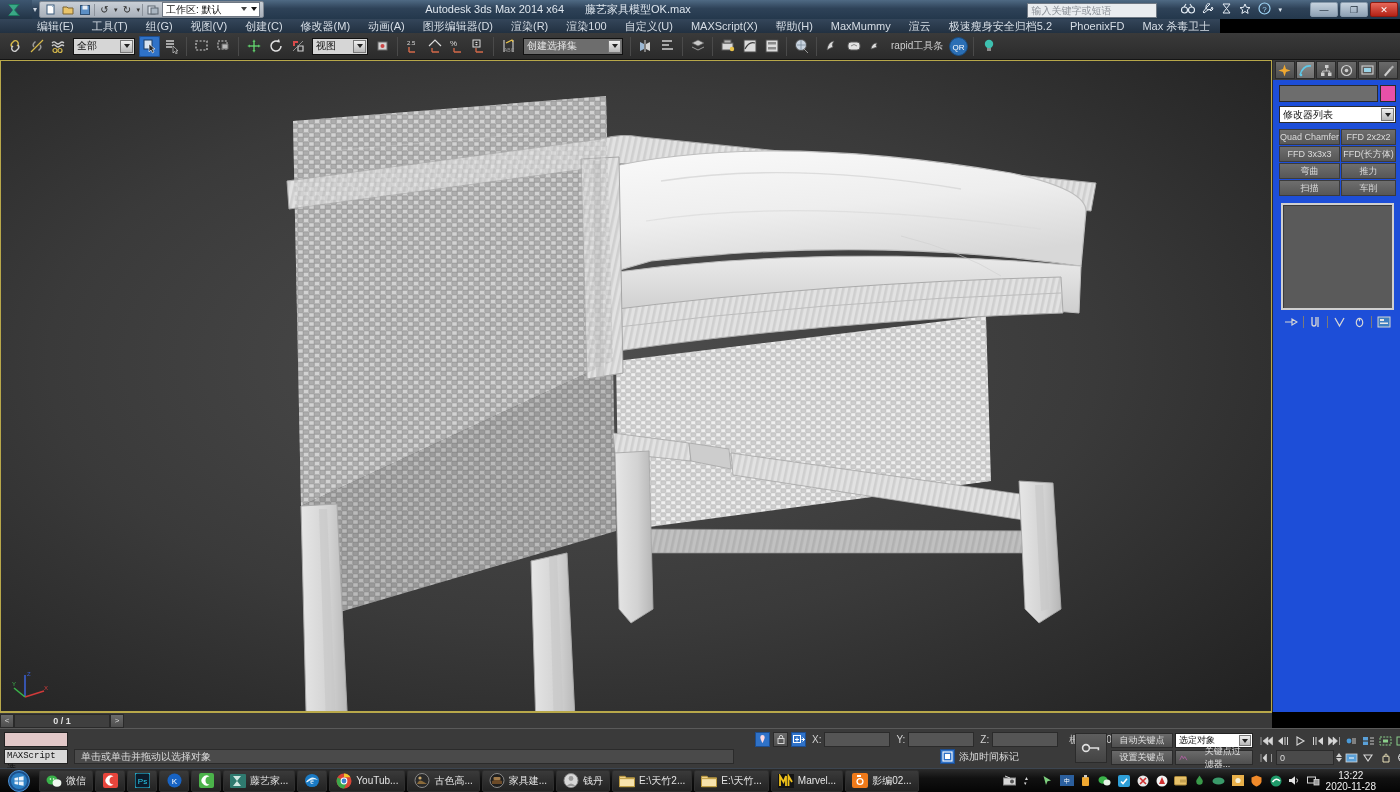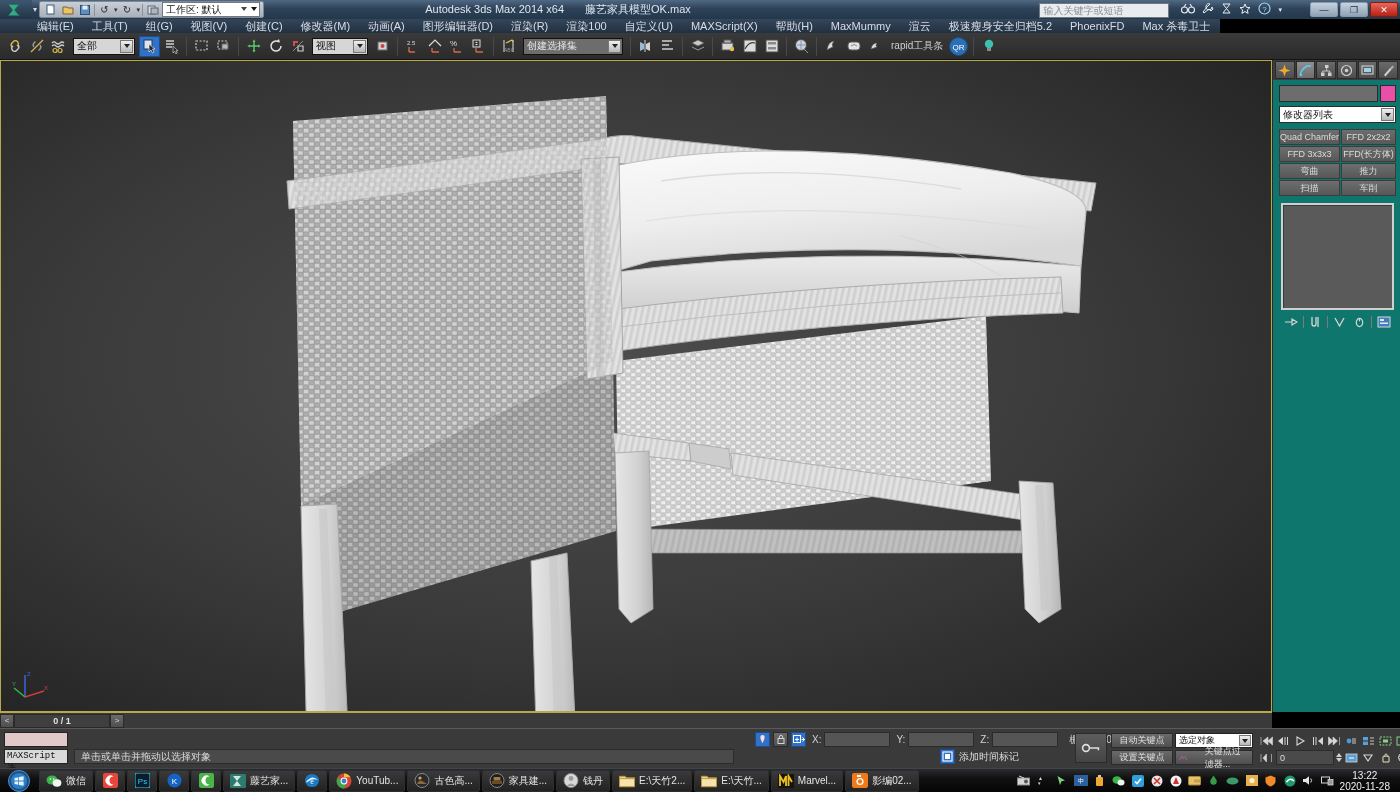--- a/index.html
+++ b/index.html
@@ -33,21 +33,21 @@
     background:#fff; border:1px solid #6f7883; font-size:10px; color:#111;
     padding-left:3px; position:relative;
   }
   .wsbox .arr { position:absolute; right:12px; top:4px; border-left:3px solid transparent;border-right:3px solid transparent;border-top:4px solid #444;}
   .wsbox .arr2{ position:absolute; right:2px; top:4px; border-left:3px solid transparent;border-right:3px solid transparent;border-top:4px solid #111;}
   .apptitle {
     position:absolute; left:0; top:0; width:1116px; height:19px; line-height:19px;
     text-align:center; color:#dfe7ef; font-size:11px; pointer-events:none;
   }
   .apptitle .fname { margin-left:18px; }
-  .searchwrap { position:absolute; right:118px; top:2px; display:flex; align-items:center; gap:4px;}
+  .searchwrap { position:absolute; right:118px; top:2px; display:flex; align-items:center; gap:16px;}
   .searchbox { width:130px; height:15px; background:#e9ecef; border:1px solid #6f7883; font-size:10px; color:#8a8f96; padding-left:3px; line-height:14px;}
   .hicons { display:flex; align-items:center; gap:7px; margin-left:8px; color:#dde6ef; font-size:12px;}
   .winbtns { position:absolute; right:2px; top:2px; display:flex; gap:2px;}
   .winbtn { width:28px; height:15px; border:1px solid #8799ab; background:linear-gradient(180deg,#c6d2de,#8fa2b5); display:flex; align-items:center; justify-content:center; font-size:9px; color:#1b2836; border-radius:2px;}
   .winbtn.close { background:linear-gradient(180deg,#e8685a,#b32216); color:#fff; border-color:#8d1a10;}
 
   
   .menubar {
     position:absolute; left:0; top:19px; width:1220px; height:14px;
     background: linear-gradient(180deg,#34465a,#223141);
@@ -82,21 +82,21 @@
     position:absolute; left:0; top:60px; width:1272px; height:652px;
     background: radial-gradient(ellipse at 44% 48%, #4a4a4a 0%, #3a3a3a 45%, #2b2b2b 78%, #1d1d1d 100%);
     border:1px solid #b8a84a; overflow:hidden;
   }
   .vplabel { position:absolute; left:6px; top:5px; font-size:10px; color:#c6c6c6; }
   .axisgizmo { position:absolute; left:10px; top:608px; width:40px; height:36px;}
 
   
   .cmdpanel {
     position:absolute; left:1272px; top:60px; width:128px; height:652px;
-    background:#0f766e; border-left:1px solid #2b2b2b;
+    background:#1d4ed8; border-left:1px solid #2b2b2b;
   }
   .cp-tabs { display:flex; height:20px; background:#3c3c3c; align-items:center; padding:1px 2px; gap:1px;}
   .cp-tab { width:20px; height:18px; background:linear-gradient(180deg,#6a6a6a,#4d4d4d); border:1px solid #2a2a2a;
             display:flex; align-items:center; justify-content:center; }
   .cp-tab.sel { background:linear-gradient(180deg,#8f8f8f,#6e6e6e); }
   .cp-namerow { display:flex; height:17px; margin:5px 4px 4px 6px; gap:2px;}
   .cp-name { flex:1; background:#6d6d6d; border:1px solid #2b2b2b; }
   .cp-color { width:16px; background:#e850a8; border:1px solid #2b2b2b;}
   .cp-modlist {
     height:17px; margin:4px 4px 6px 6px; background:#fff; border:1px solid #2b2b2b;
@@ -166,21 +166,21 @@
   .taskbar {
     position:absolute; left:0; top:768px; width:1400px; height:24px;
     background:linear-gradient(180deg,#2b2b2b 0%, #111 40%, #050505 100%);
     display:flex; align-items:center; border-top:1px solid #3c4550;
   }
   .startorb { width:38px;height:22px; display:flex;align-items:center;justify-content:center;}
   .tbitem { height:22px; display:flex; align-items:center; gap:4px; padding:0 6px; margin:0 1px;
             border:1px solid #2e2e2e; background:linear-gradient(180deg,#3a3a3a,#222); border-radius:2px;
             font-size:10px; color:#e4e4e4; white-space:nowrap;}
   .tbicon { width:16px;height:16px; display:flex;align-items:center;justify-content:center; border-radius:2px; font-size:9px;}
-  .tray { margin-left:auto; display:flex; align-items:center; gap:5px; padding-right:6px;}
+  .tray { margin-left:auto; display:flex; align-items:center; gap:5px; padding-right:20px;}
   .trayicon { width:14px;height:14px; display:flex;align-items:center;justify-content:center; font-size:9px; color:#ddd;}
   .clock { text-align:center; font-size:10px; color:#f0f0f0; line-height:11px; padding-right:4px;}
 </style>
 </head>
 <body>
 
 <div id="app">
 
   <div class="titlebar">
     <div class="maxlogo">

